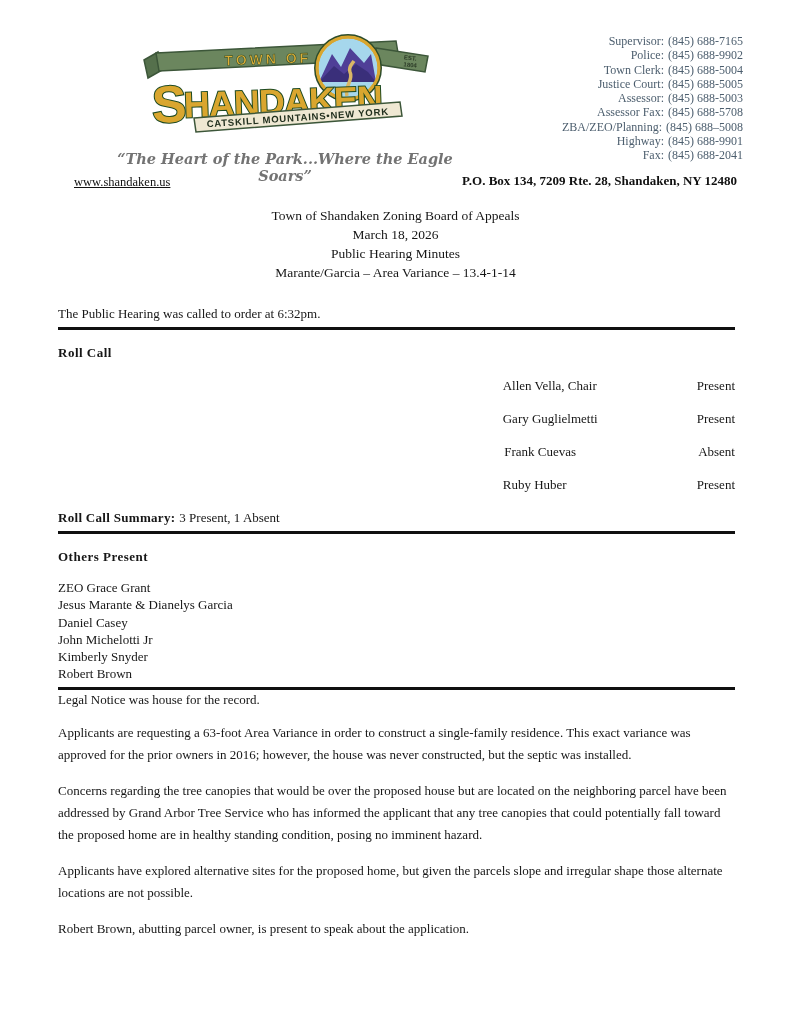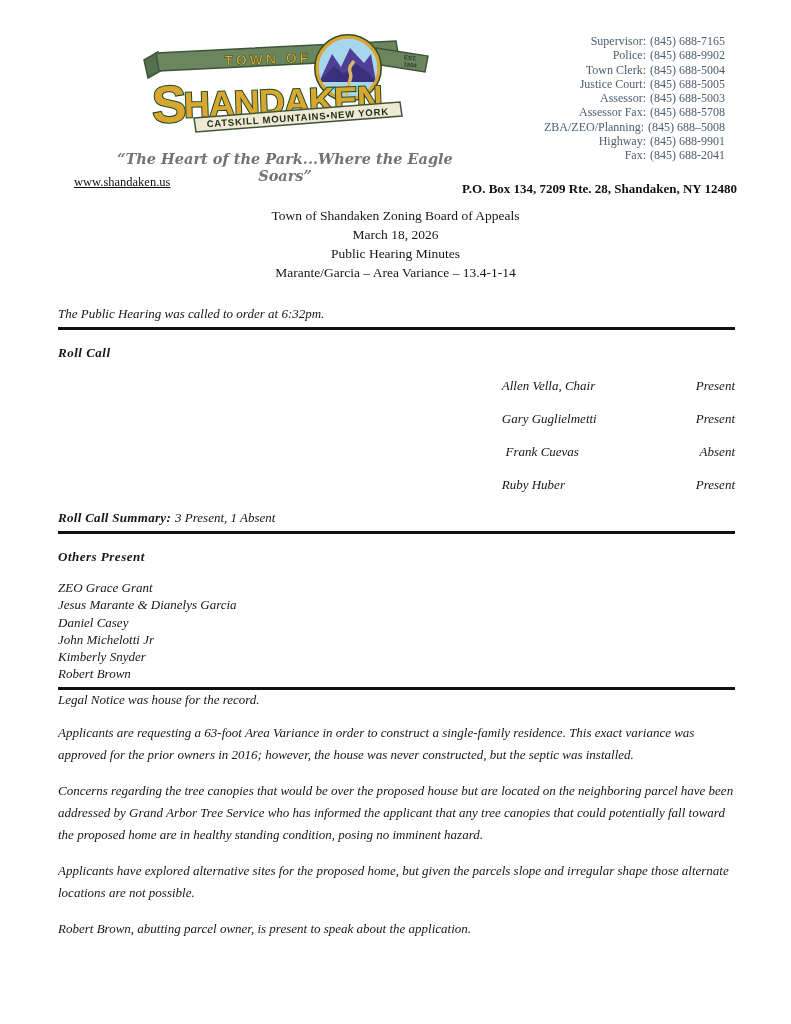--- a/index.html
+++ b/index.html
@@ -5,41 +5,41 @@
   * { margin:0; padding:0; box-sizing:border-box; }
   html,body { background:#e8e8e8; }
   .page {
     position:relative; width:791px; height:1024px; margin:0 auto;
     background:#ffffff; overflow:hidden;
     font-family:"Liberation Serif", serif; color:#161616;
   }
   
   .header { position:absolute; left:0; top:0; width:791px; height:200px; }
   .logo-wrap { position:absolute; left:138px; top:26px; width:300px; height:118px; }
-  .contacts { position:absolute; right:66px; top:34px; text-align:right; }
+  .contacts { position:absolute; right:48px; top:34px; text-align:right; }
   .contact-line { font-size:12px; line-height:14.3px; color:#4c5e6e; white-space:nowrap; }
   .contact-line .phone { margin-left:4px; }
   .tagline {
     position:absolute; left:95px; top:150px; width:380px; text-align:center;
     font-family:"DejaVu Serif", serif; font-style:italic; font-weight:bold;
     font-size:14.5px; color:#737373;
   }
   .website {
     position:absolute; left:74px; top:175px;
     font-size:12.5px; color:#111; text-decoration:underline; cursor:pointer;
   }
   .address {
-    position:absolute; right:54px; top:181px;
+    position:absolute; right:54px; top:173px;
     font-size:13px; font-weight:bold; color:#111;
   }
   
   .title-block { margin:206px 58px 0; text-align:center; }
   .title-line { font-weight:normal; font-size:13.5px; line-height:19px; }
   
-  .content { margin:13px 58px; width:677px;font-style:italic; }
+  .content { margin:13px 58px; width:677px; }
   .call-order { margin-top:24px; font-size:13px; }
   .rule { border:none; border-top:3px solid #101010; margin-top:5px; }
   .section-heading { margin-top:15px; font-weight:bold; font-size:13px; letter-spacing:0.5px; }
   .rc-table { margin-top:2px; }
   .rc-row { display:flex; margin-top:17px; font-size:13px;justify-content:flex-end; }
   .rc-name { width:194px; }
   .rc-summary { margin-top:17px; font-size:13px; }
   .rc-summary .lbl { font-weight:bold; letter-spacing:0.3px; }
   .rc-summary .val { margin-left:4px; }
   .op-list { margin-top:14px; }

